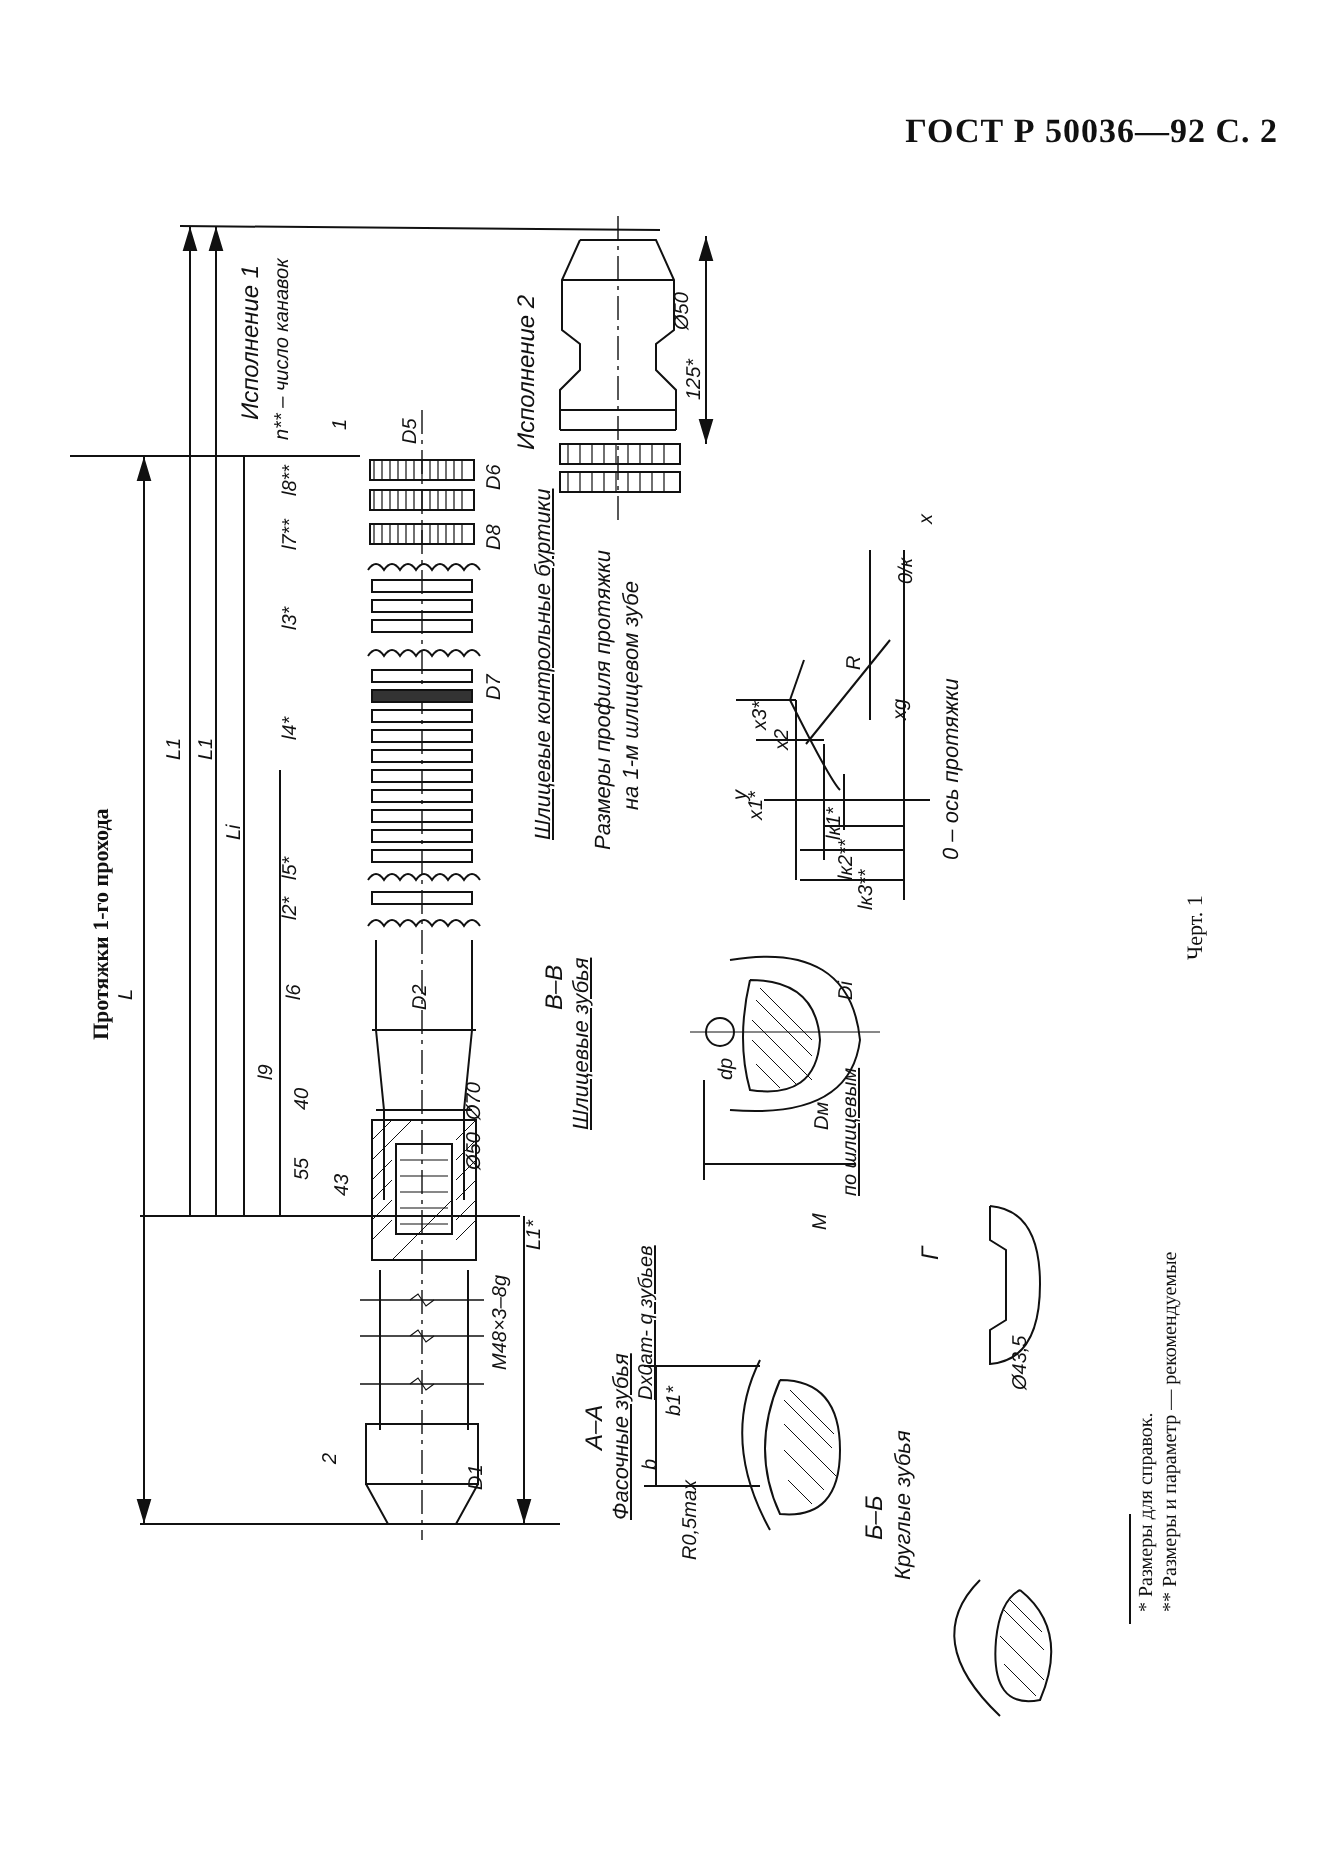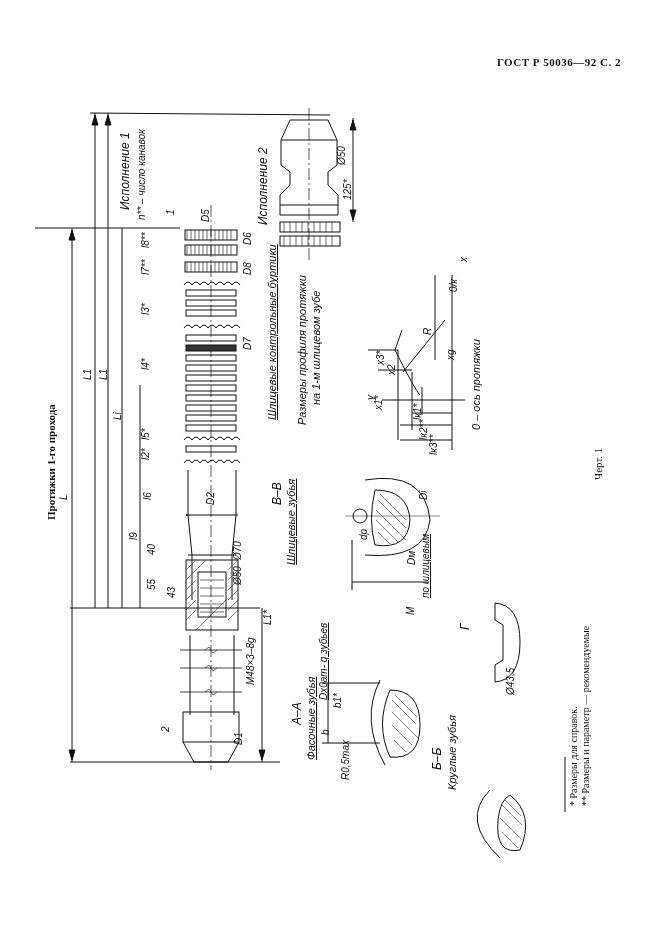--- a/index.html
+++ b/index.html
@@ -1,17 +1,17 @@
 <!DOCTYPE html>
 <html><head>
 <meta charset="utf-8">
 <style>
   html,body{margin:0;padding:0;background:#fff;}
   body{width:661px;height:936px;position:relative;overflow:hidden;font-family:"Liberation Serif",serif;color:#111;}
-  .page-header{position:absolute;top:56px;right:40px;font-weight:bold;font-size:11px;letter-spacing:0.5px;}
+  .page-header{position:absolute;top:56px;right:22px;font-weight:bold;font-size:17px;letter-spacing:0.5px;}
   .rot{position:absolute;transform-origin:0 0;white-space:nowrap;font-style:italic;font-family:"Liberation Sans",sans-serif;}
   .rot-up{transform:rotate(-90deg);}
   svg.drawing{position:absolute;left:0;top:0;}
   .lbl{font-size:10px;}
   .title-rot{font-size:11px;font-weight:bold;font-style:normal;font-family:"Liberation Serif",serif;}
   .note{font-size:10px;font-style:normal;font-family:"Liberation Serif",serif;}
 </style>
 </head>
 <body>
 

